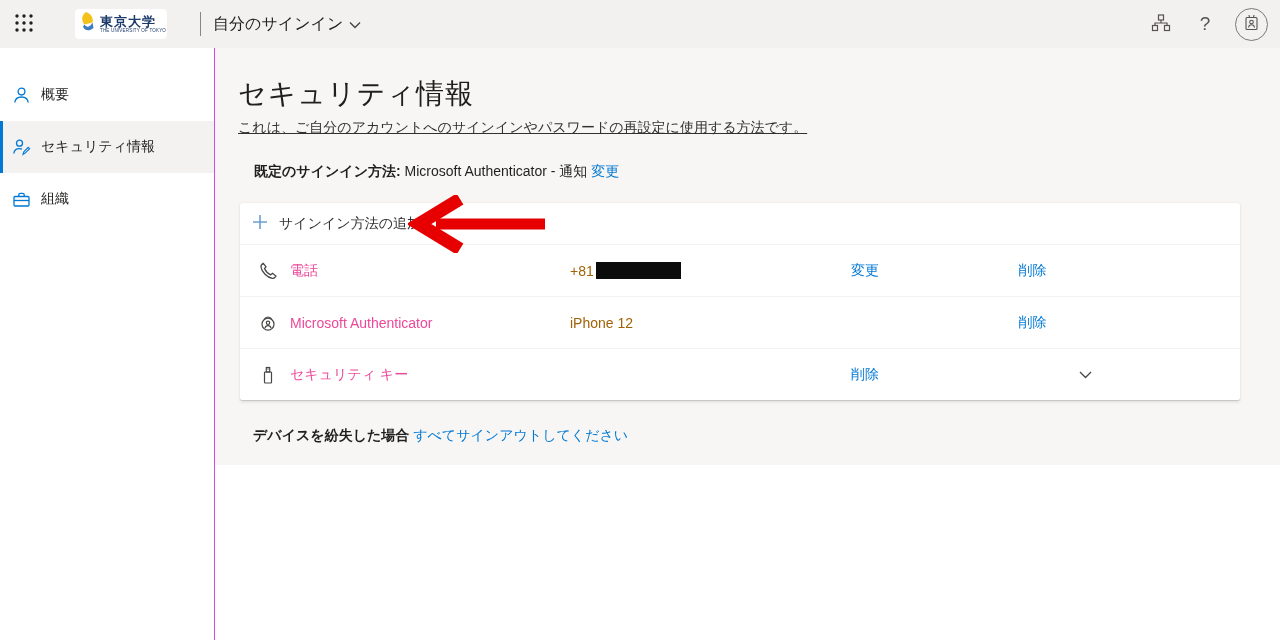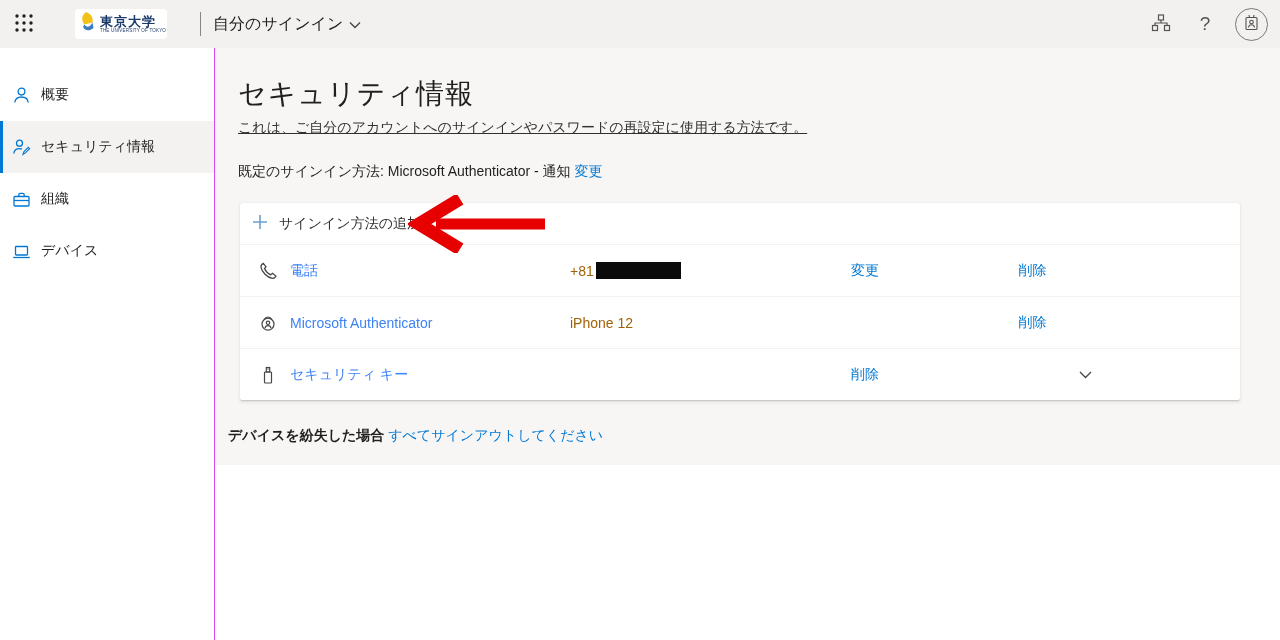--- a/index.html
+++ b/index.html
@@ -36,39 +36,39 @@
   .side-item .s-icon { width:20px; height:20px; flex:0 0 20px; display:flex; align-items:center; justify-content:center; }
   .side-item.active { background:#f3f2f1; border-left:3px solid #0078d4; padding-left:8px; }
 
   
   .content { position:absolute; top:48px; left:215px; width:1065px; height:417px;
     background:#f7f6f4; }
   .page-title { position:absolute; left:23px; top:27px; font-size:28px; font-weight:300;
     color:#201f1e; letter-spacing:1px; }
   .page-desc { position:absolute; left:23px; top:71px; font-size:14px; color:#323130;text-decoration:underline; }
   .default-line { position:absolute; left:23px; top:115px; font-size:14px; }
-  .default-line b { font-weight:400; }
+  .default-line b { font-weight:700;margin-left:16px; }
   a.link { color:#0078d4; text-decoration:none; cursor:pointer; }
 
   
   .card { position:absolute; left:25px; top:155px; width:1000px; background:#fff;
     border-radius:2px; box-shadow:0 0.3px 0.9px rgba(0,0,0,.12), 0 1.6px 3.6px rgba(0,0,0,.1); }
   .add-row { height:41px; display:flex; align-items:center; gap:11px; padding-left:12px;
     cursor:pointer; font-size:14px; color:#323130; }
   .m-row { height:52px; display:grid; align-items:center; font-size:14px;
     grid-template-columns:32px 280px 215px 160px 175px 1fr; padding-left:18px;
     border-top:1px solid #f3f2f1; }
   .m-icon { color:#484644; display:flex; align-items:center; }
-  .m-name { color:#3b82f6; }
+  .m-name { color:#ec4899; }
   .m-detail { color:#a16207; display:flex; align-items:center; }
   .m-action { text-align:center; font-size:14px; }
   .redact { display:inline-block; width:85px; height:17px; background:#0b0b0b; margin-left:2px; }
   .chev-cell { display:flex; justify-content:flex-end; padding-right:28px; color:#484644; cursor:pointer; }
 
-  .footer-line { position:absolute; left:13px; top:379px; font-size:14px; }
+  .footer-line { position:absolute; left:38px; top:379px; font-size:14px; }
   .footer-line b { font-weight:700; }
 
   
   .arrow-annot { position:absolute; left:408px; top:195px; z-index:6; pointer-events:none; }
 </style>
 </head>
 <body>
 
 <div class="page">
 
@@ -165,29 +165,20 @@
     <div class="side-item">
       <span class="s-icon">
         <svg width="19" height="19" viewBox="0 0 19 19" fill="none" stroke="#0078d4" stroke-width="1.3">
           <rect x="2" y="6.5" width="15" height="9.5" rx="1"></rect>
           <path d="M6.8 6.5 V4.8 C6.8 4 7.4 3.4 8.2 3.4 H10.8 C11.6 3.4 12.2 4 12.2 4.8 V6.5"></path>
           <path d="M2 10.5 H17"></path>
         </svg>
       </span>
       <span>組織</span>
     </div>
-    <div class="side-item">
-      <span class="s-icon">
-        <svg width="19" height="19" viewBox="0 0 19 19" fill="none" stroke="#0078d4" stroke-width="1.3">
-          <rect x="3.5" y="4.5" width="12" height="8.5" rx="0.8"></rect>
-          <path d="M1.2 15.5 H17.8"></path>
-        </svg>
-      </span>
-      <span>デバイス</span>
-    </div>
   </div>
 
   <div class="content">
     <h1 class="page-title">セキュリティ情報</h1>
     <div class="page-desc">これは、ご自分のアカウントへのサインインやパスワードの再設定に使用する方法です。</div>
 
     <div class="default-line">
       <b>既定のサインイン方法:</b>
       <span> </span>
       <span>Microsoft Authenticator - 通知</span>

